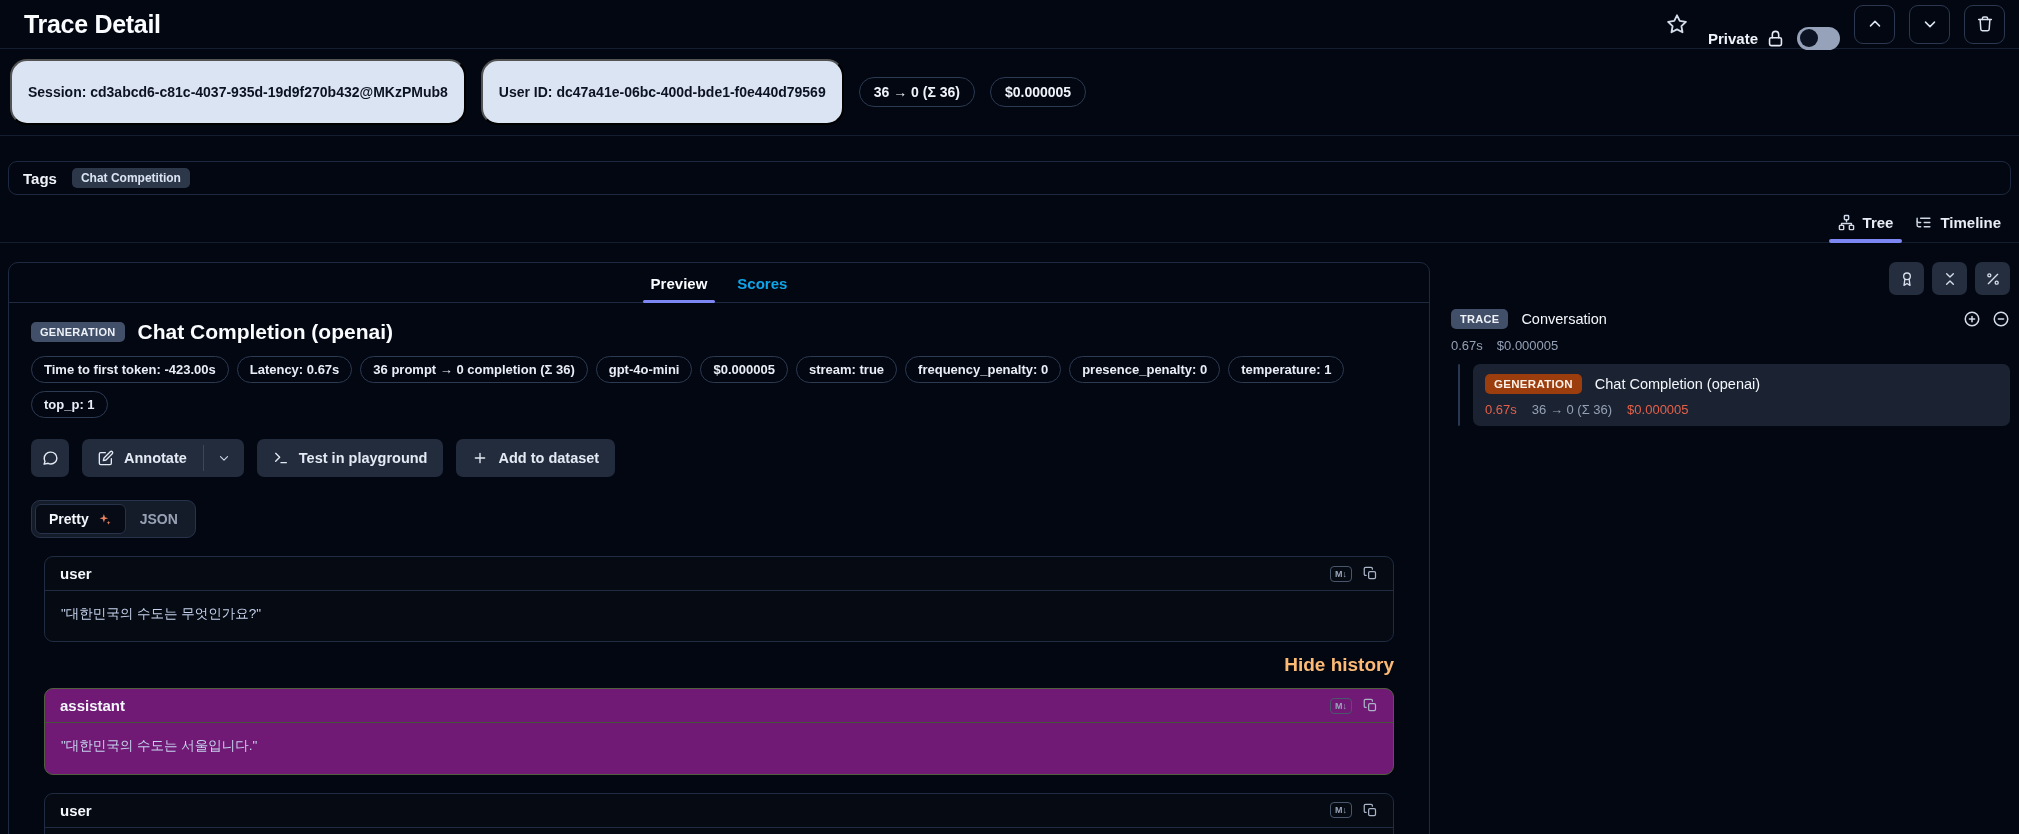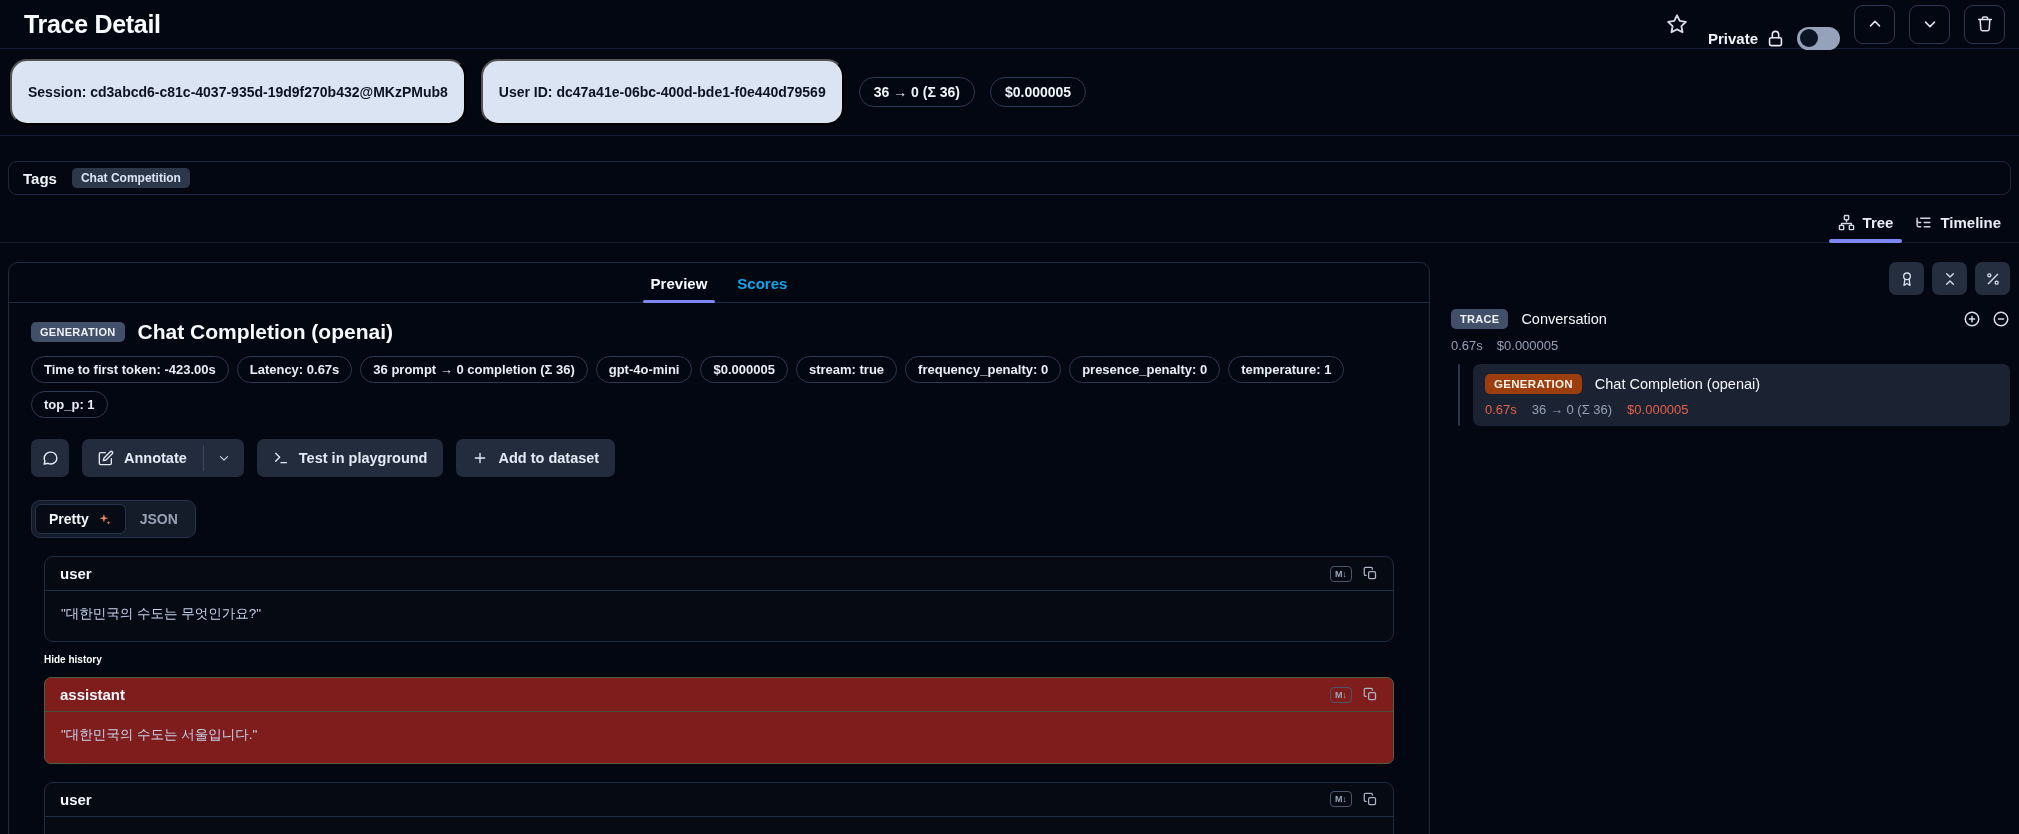--- a/index.html
+++ b/index.html
@@ -91,23 +91,23 @@
   .msg-card { border:1px solid #202c42; border-radius:9px; background:#050a13; overflow:hidden; }
   .msg-head { display:flex; justify-content:space-between; align-items:center;
               padding:8px 15px; border-bottom:1px solid #202c42; }
   .msg-role { font-size:15px; font-weight:bold; color:#f4f7fb; }
   .msg-tools { display:flex; gap:11px; align-items:center; color:#8b97ab; }
   .md-chip { border:1px solid #4a566c; border-radius:4px; font-size:9px; font-weight:bold;
              padding:2px 4px; color:#9aa6ba; cursor:pointer; background:none; }
   .copy-btn { background:none; border:none; color:#aab4c6; cursor:pointer; }
   .msg-body { padding:13px 16px 17px 16px; font-size:13.5px; color:#c6d3ee;
               white-space:pre-wrap; line-height:1.5; }
-  .msg-card.assistant { border-color:#50603f; background:#7f1d1d;border-radius:7px; }
+  .msg-card.assistant { border-color:#50603f; background:#701a75; }
   .msg-card.assistant .msg-head { border-bottom-color:#46543a; }
-  .hide-history { text-align:left; font-size:10px; font-weight:600; color:#ffffff;
+  .hide-history { text-align:right; font-size:19px; font-weight:600; color:#fdba74;
                   margin:12px 0; cursor:pointer; }
 
   
   .tree-panel { flex:1 1 auto; padding-left:21px; }
   .tree-toolbar { display:flex; justify-content:flex-end; gap:8px; }
   .tool-btn { width:35px; height:33px; background:#242e3f; border:none; border-radius:7px;
               color:#d7dfeb; display:flex; align-items:center; justify-content:center; cursor:pointer; }
   .trace-row { display:flex; align-items:center; gap:13px; margin-top:14px; }
   .trace-title { font-size:14.5px; color:#f4f7fb; }
   .trace-zoom { margin-left:auto; display:flex; gap:11px; color:#c9d2e0; }

